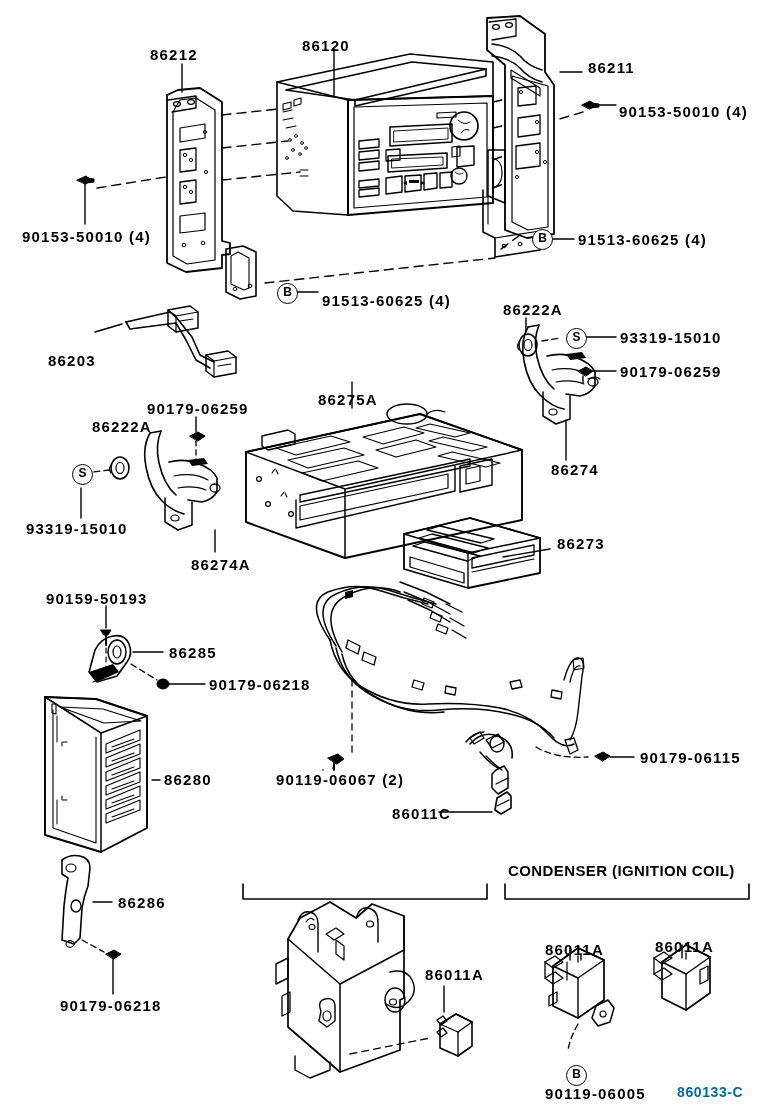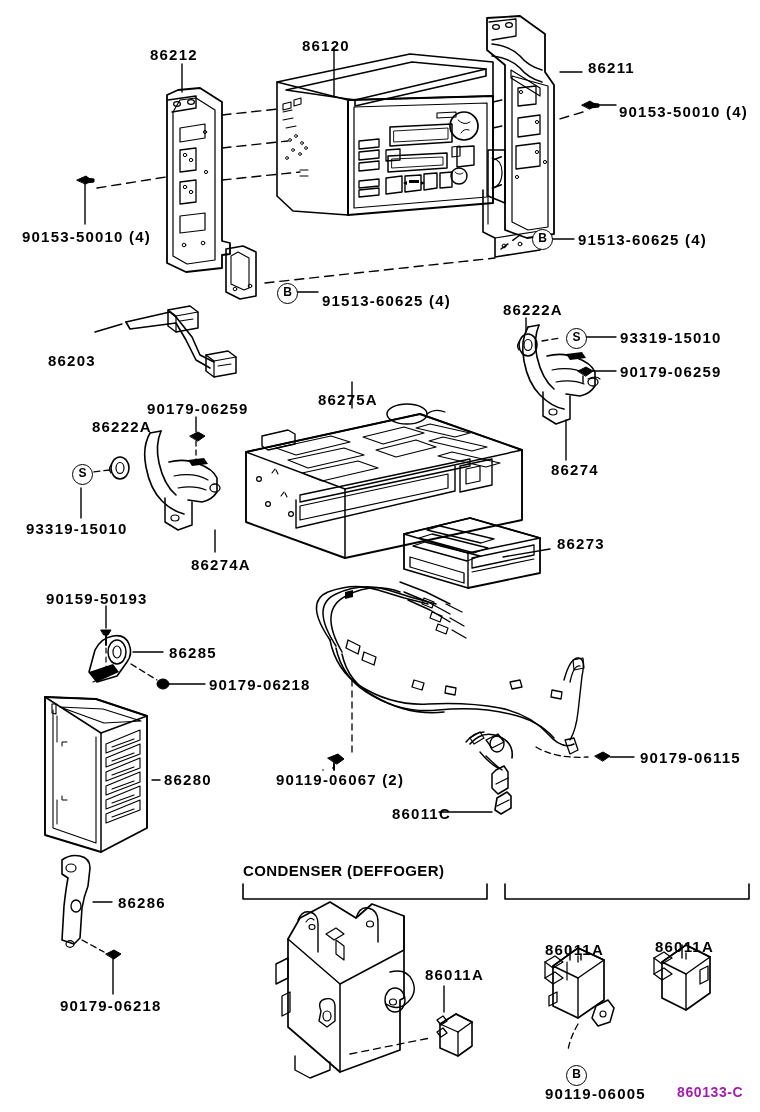--- a/index.html
+++ b/index.html
@@ -17,21 +17,21 @@
     color:#000;line-height:1;
   }
   .sec{
     position:absolute;white-space:nowrap;
     font-family:"Liberation Sans","DejaVu Sans",sans-serif;
     font-size:15px;font-weight:700;letter-spacing:0.4px;color:#000;
   }
   .code{
     position:absolute;white-space:nowrap;
     font-family:"Liberation Sans","DejaVu Sans",sans-serif;
-    font-size:14px;font-weight:700;letter-spacing:0.6px;color:#a21caf;
+    font-size:14px;font-weight:700;letter-spacing:0.6px;color:#0369a1;
   }
   .ring{
     position:absolute;width:19px;height:19px;border:1.6px solid #000;border-radius:50%;
     font-family:"Liberation Sans","DejaVu Sans",sans-serif;
     font-size:12px;font-weight:700;line-height:17px;text-align:center;color:#000;
     background:#fff;
   }
 </style>
 </head>
 <body>
@@ -552,17 +552,17 @@
   <div class="lbl" style="left:164px;top:772px;">86280</div>
   <div class="lbl" style="left:276px;top:772px;">90119-06067 (2)</div>
   <div class="lbl" style="left:392px;top:806px;">86011C</div>
   <div class="lbl" style="left:118px;top:895px;">86286</div>
   <div class="lbl" style="left:425px;top:967px;">86011A</div>
   <div class="lbl" style="left:545px;top:942px;">86011A</div>
   <div class="lbl" style="left:655px;top:939px;">86011A</div>
   <div class="lbl" style="left:521px;top:1086px;margin-left:24px;">90119-06005</div>
   <div class="lbl" style="left:60px;top:998px;">90179-06218</div>
 
-  <div class="sec" style="left:243px;top:862px;">CONDENSER (DEFFOGER)</div>
+  <div class="sec" style="left:508px;top:862px;">CONDENSER (IGNITION COIL)</div>
 
   <div class="code" style="left:677px;top:1084px;">860133-C</div>
 
 </div>
 
 </body></html>

